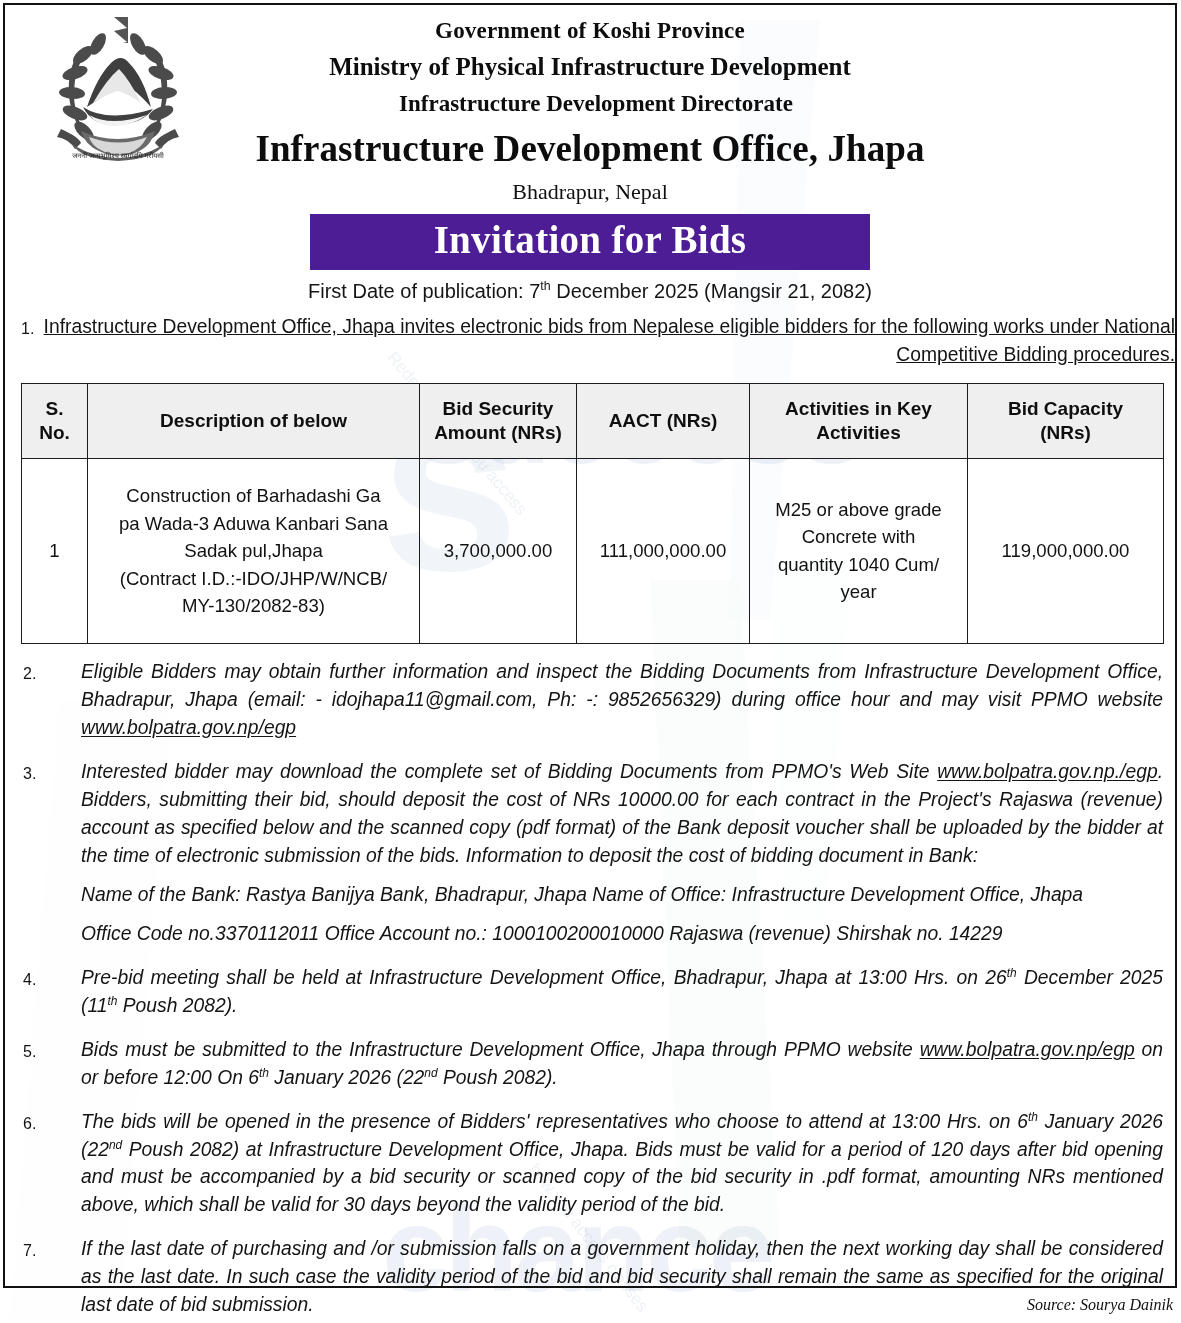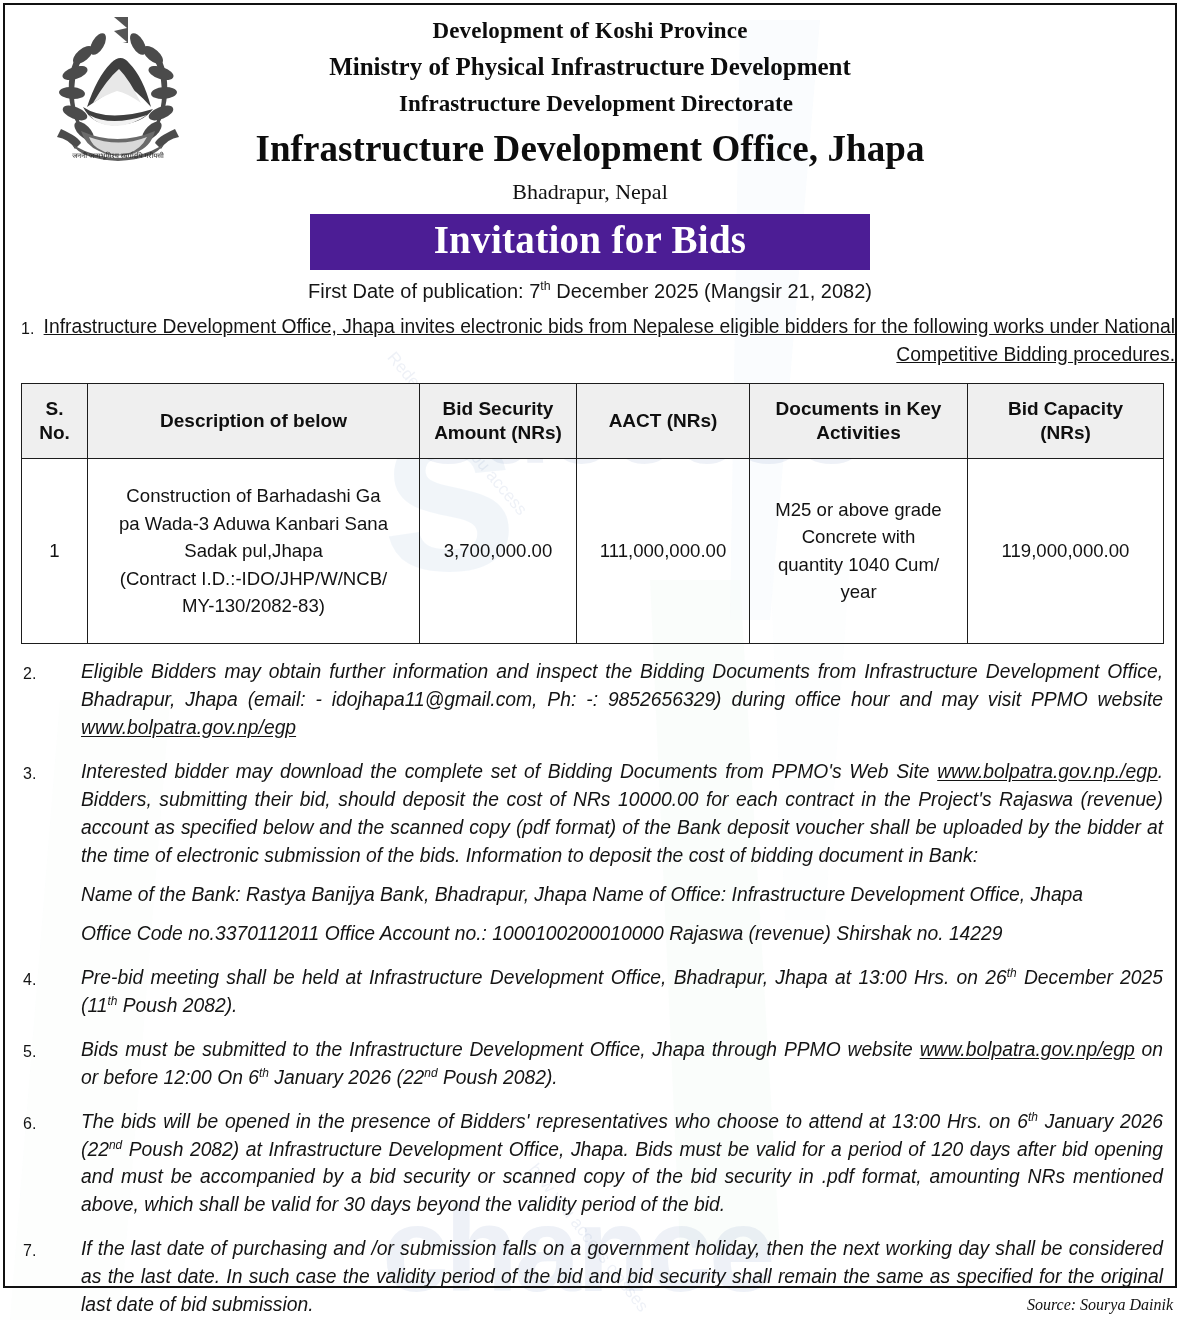--- a/index.html
+++ b/index.html
@@ -245,21 +245,21 @@
             <path d="M46 126 q30 11 58 0 q-6 12 -18 16 q-16 4 -28 -3 q-9 -4 -12 -13 z" fill="#d8d8d8"></path>
 
             <path d="M18 118 q18 8 20 14 l-6 6 q-6 -10 -18 -12 z"></path>
             <path d="M132 118 q-18 8 -20 14 l6 6 q6 -10 18 -12 z"></path>
             <path d="M30 134 q45 26 90 0 q-8 14 -45 16 q-37 -2 -45 -16 z" fill="#5e5e5e"></path>
           </g>
           <text x="75" y="147" text-anchor="middle" font-family="Liberation Sans, sans-serif" font-size="7" fill="#1f1f1f">जननी जन्मभूमिश्च स्वर्गादपि गरीयसी</text>
         </svg>
       </div>
 
-      <div class="serif-line line-gov">Development of Koshi Province</div>
+      <div class="serif-line line-gov">Government of Koshi Province</div>
       <div class="serif-line line-ministry">Ministry of Physical Infrastructure Development</div>
       <div class="serif-line line-direct">Infrastructure Development Directorate</div>
       <div class="serif-line line-office">Infrastructure Development Office, Jhapa</div>
       <div class="line-city">Bhadrapur, Nepal</div>
 
       <div class="banner-wrap">
         <div class="banner">Invitation for Bids</div>
       </div>
 
       <div class="pubdate"><span>First Date of publication: 7</span><sup>th</sup><span> December 2025 (Mangsir 21, 2082)</span></div>
@@ -288,21 +288,21 @@
               <div>S.</div>
               <div>No.</div>
             </th>
             <th>Description of below</th>
             <th>
               <div>Bid Security</div>
               <div>Amount (NRs)</div>
             </th>
             <th>AACT (NRs)</th>
             <th>
-              <div>Documents in Key</div>
+              <div>Activities in Key</div>
               <div>Activities</div>
             </th>
             <th>
               <div>Bid Capacity</div>
               <div>(NRs)</div>
             </th>
           </tr>
         </thead>
         <tbody>
           <tr>

